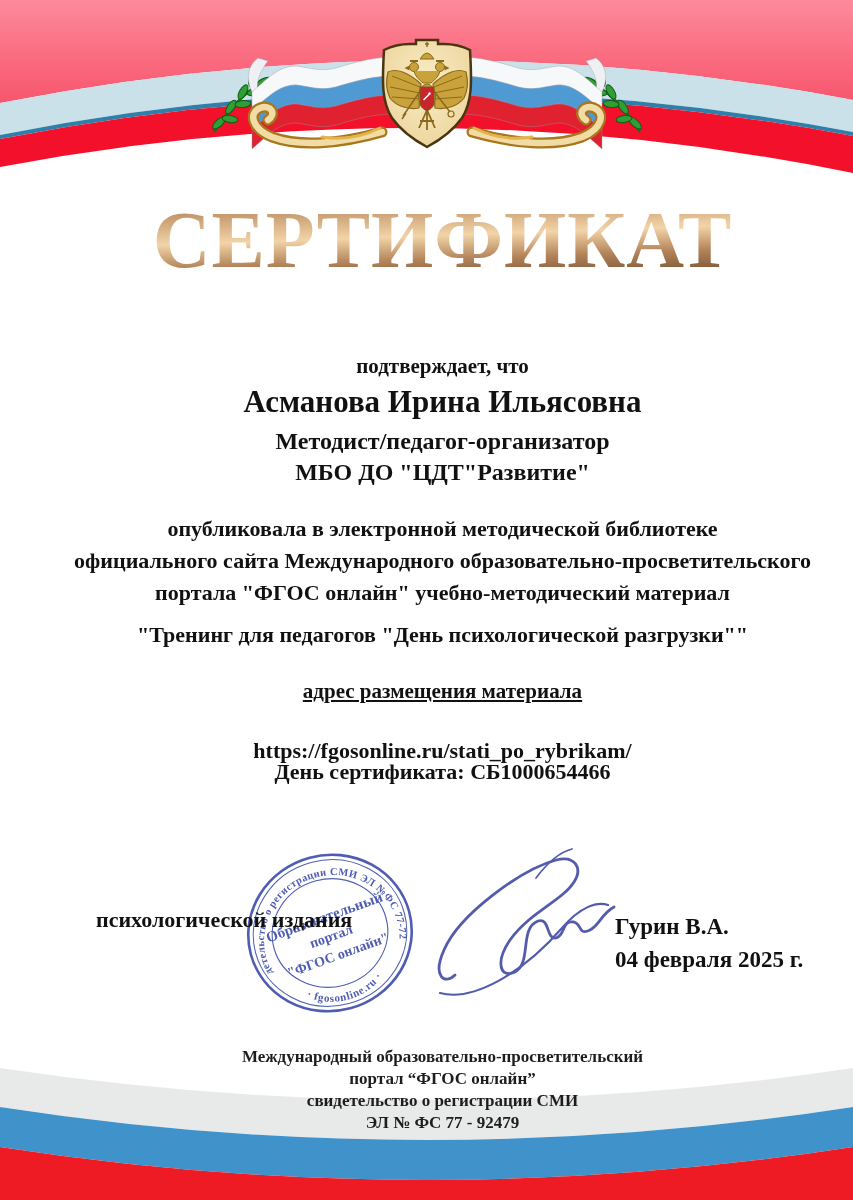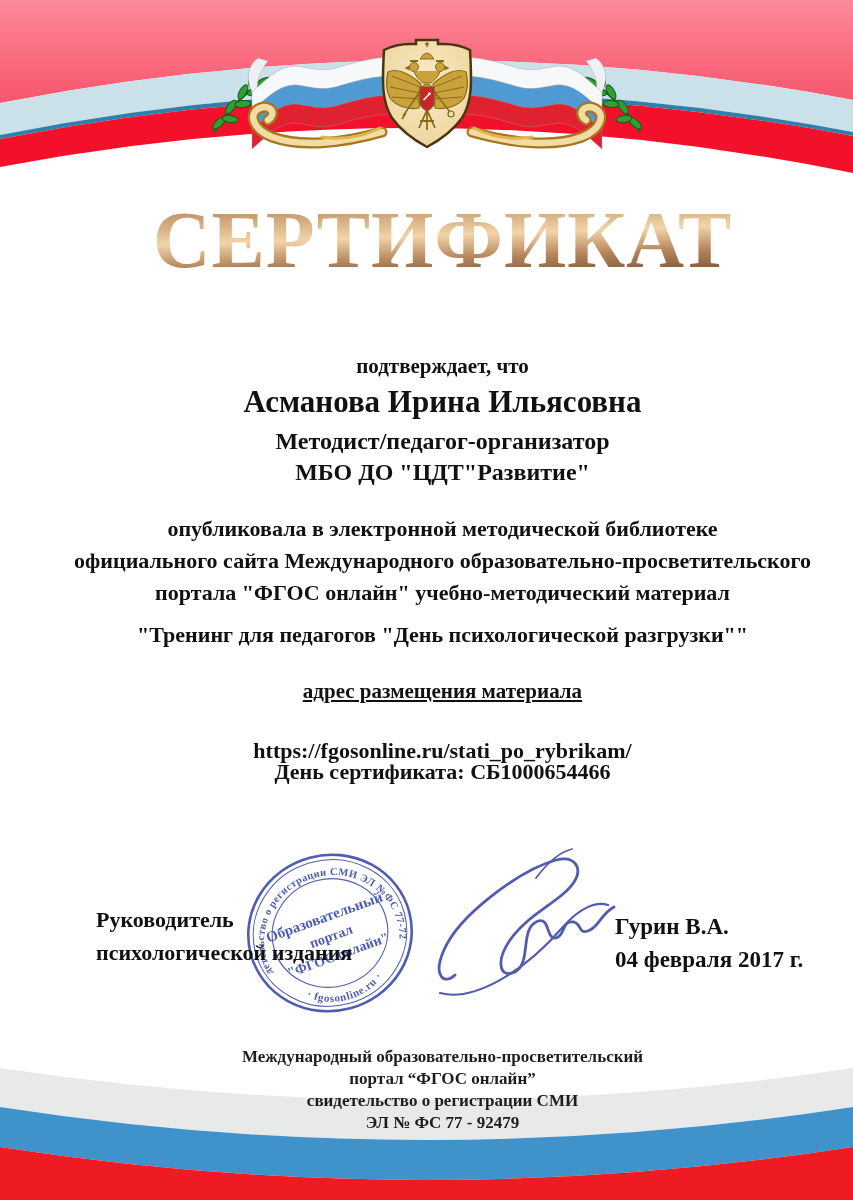--- a/index.html
+++ b/index.html
@@ -195,27 +195,26 @@
   </div>
 
   <div class="abs worktitle">"Тренинг для педагогов "День психологической разгрузки""</div>
 
   <div class="abs addrlabel">адрес размещения материала</div>
   <div class="abs addrurl">https://fgosonline.ru/stati_po_rybrikam/</div>
 
   <div class="abs certnum">День сертификата: СБ1000654466</div>
 
   <div class="signoff">
-    <div>Руководитель</div>
     <div>психологической издания</div>
   </div>
 
   <div class="signer">
     <div>Гурин В.А.</div>
-    <div>04 февраля 2017 г.</div>
+    <div>04 февраля 2025 г.</div>
   </div>
 
   <div class="abs footer">
     <div>Международный образовательно-просветительский</div>
     <div>портал “ФГОС онлайн”</div>
     <div>свидетельство о регистрации СМИ</div>
     <div>ЭЛ № ФС 77 - 92479</div>
   </div>
 
 </div>

